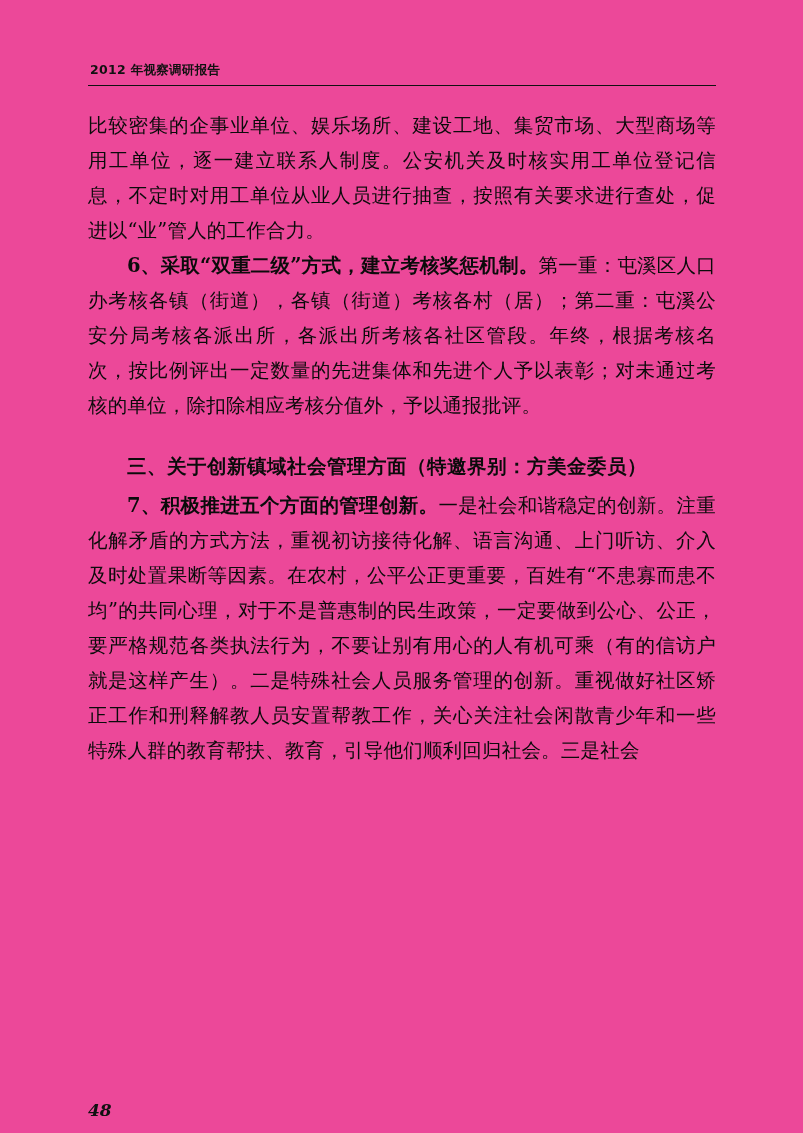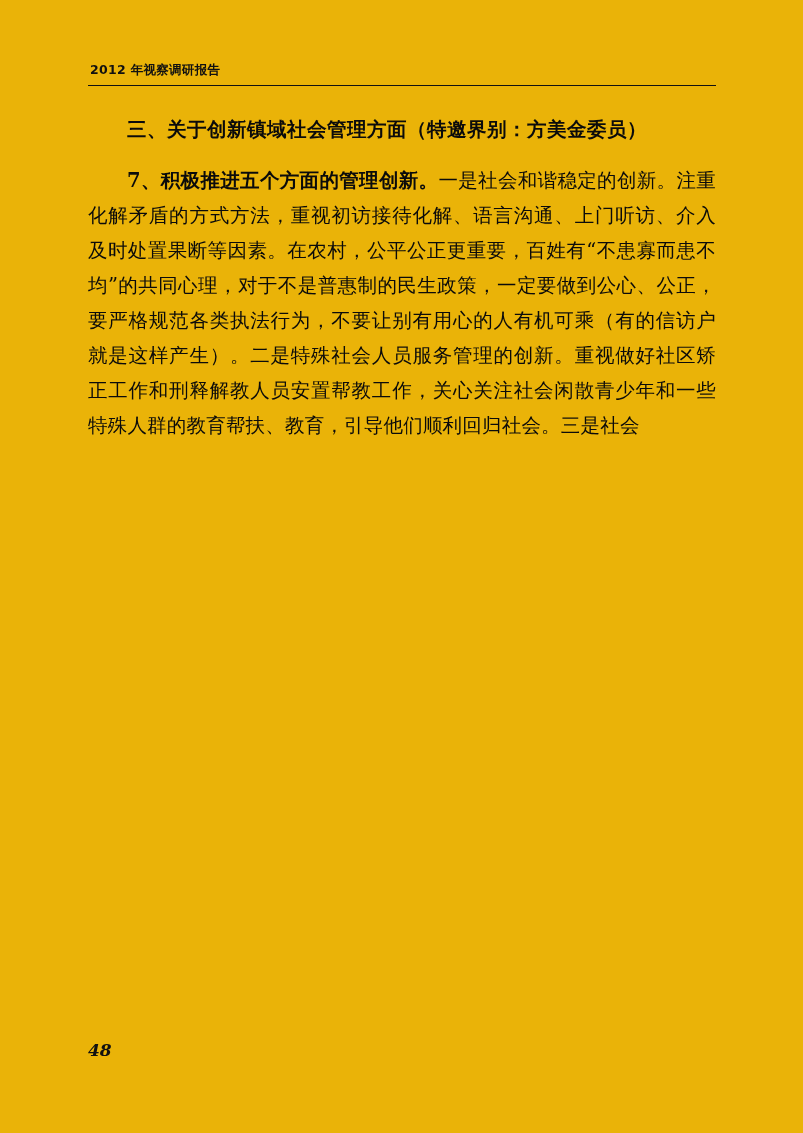--- a/index.html
+++ b/index.html
@@ -4,21 +4,21 @@
 <style>
   html, body {
     margin: 0;
     padding: 0;
     background: #ffffff;
   }
   .page {
     position: relative;
     width: 803px;
     height: 1133px;
-    background: #eab308;
+    background: #ec4899;
     box-sizing: border-box;
     font-family: "DejaVu Serif", "Liberation Serif", serif;
     overflow: hidden;
   }
   .page-inner {
     position: absolute;
     left: 88px;
     top: 62px;
     width: 628px;
   }
@@ -52,52 +52,54 @@
   }
   .bold {
     font-weight: bold;
   }
   .section-title {
     font-weight: bold;
     font-size: 19.5px;
     line-height: 35px;
     text-indent: 2em;
     margin-top: 26px;
-    margin-bottom: 16px;
+    margin-bottom: 4px;
     letter-spacing: 0.5px;
   }
   .sub-para {
     text-indent: 2em;
     margin-bottom: 6px;
   }
   .page-number {
     position: absolute;
     left: 88px;
-    top: 1040px;
+    top: 1100px;
     font-family: "DejaVu Serif", "Liberation Serif", serif;
     font-style: italic;
     font-weight: bold;
     font-size: 17px;
     color: #111;
   }
 </style>
 </head>
 <body>
 
 <div class="page">
 
   <div class="page-inner">
 
     <div class="header-line">2012 年视察调研报告</div>
     <hr class="rule">
 
     <div>
 
+      <p class="body-block"><span>比较密集的企事业单位、娱乐场所、建设工地、集贸市场、大型商场等用工单位，逐一建立联系人制度。公安机关及时核实用工单位登记信息，不定时对用工单位从业人员进行抽查，按照有关要求进行查处，促进以“业”管人的工作合力。</span></p>
 
 
+      <p class="body-block indent"><span class="bold">6、采取“双重二级”方式，建立考核奖惩机制。</span><span>第一重：屯溪区人口办考核各镇（街道），各镇（街道）考核各村（居）；第二重：屯溪公安分局考核各派出所，各派出所考核各社区管段。年终，根据考核名次，按比例评出一定数量的先进集体和先进个人予以表彰；对未通过考核的单位，除扣除相应考核分值外，予以通报批评。</span></p>
 
       <p class="section-title">三、关于创新镇域社会管理方面（特邀界别：方美金委员）</p>
 
 
       <p class="body-block indent"><span class="bold">7、积极推进五个方面的管理创新。</span><span>一是社会和谐稳定的创新。注重化解矛盾的方式方法，重视初访接待化解、语言沟通、上门听访、介入及时处置果断等因素。在农村，公平公正更重要，百姓有“不患寡而患不均”的共同心理，对于不是普惠制的民生政策，一定要做到公心、公正，要严格规范各类执法行为，不要让别有用心的人有机可乘（有的信访户就是这样产生）。二是特殊社会人员服务管理的创新。重视做好社区矫正工作和刑释解教人员安置帮教工作，关心关注社会闲散青少年和一些特殊人群的教育帮扶、教育，引导他们顺利回归社会。三是社会</span></p>
 
     </div>
   </div>
 
   <div class="page-number">48</div>

